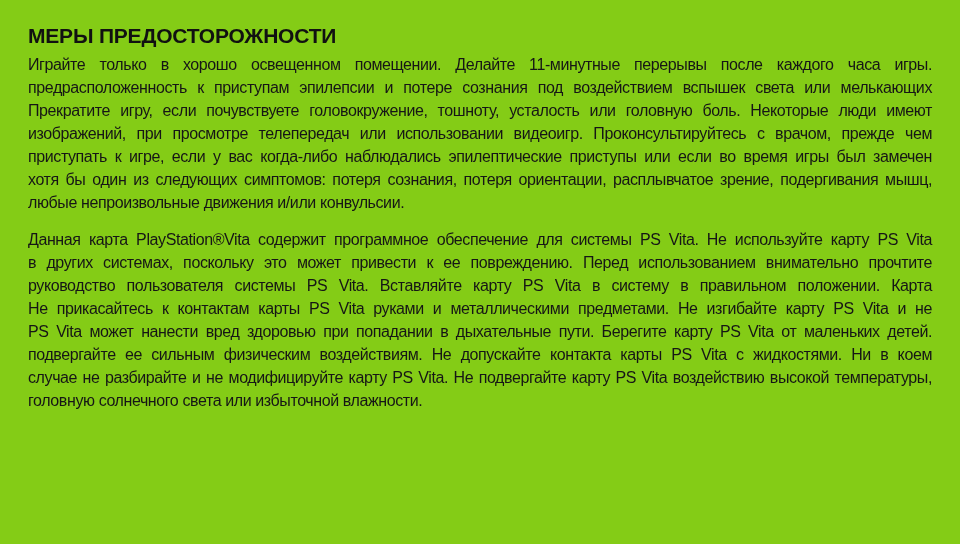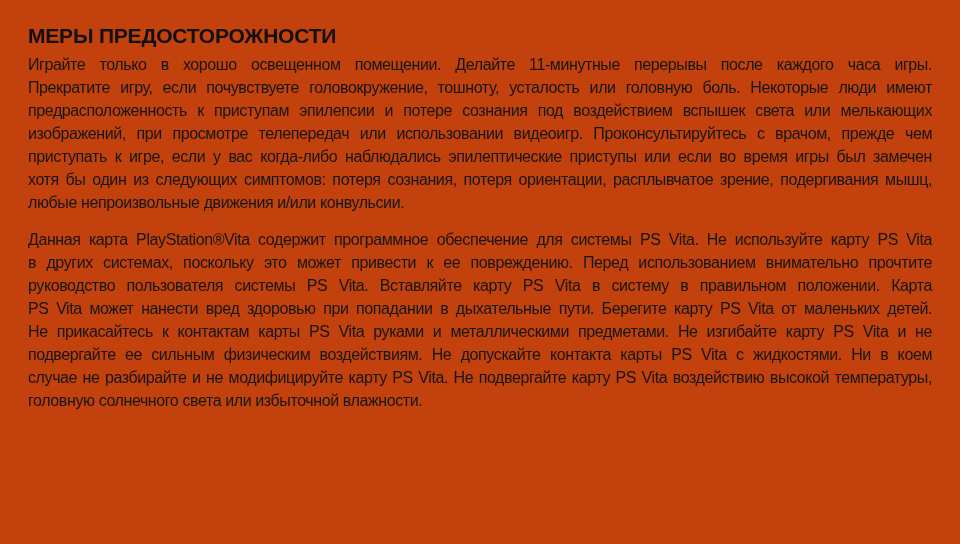--- a/index.html
+++ b/index.html
@@ -7,21 +7,21 @@
   body {
     background: #ffffff;
     color: #161616;
     font-family: "Liberation Sans", "DejaVu Sans", sans-serif;
     overflow: hidden;
   }
   .page {
     width: 960px;
     height: 544px;
     padding: 24px 28px 0 28px;
-    background: #c2410c;
+    background: #84cc16;
   }
   .section-heading {
     font-size: 21px;
     font-weight: bold;
     line-height: 24px;
     letter-spacing: -0.2px;
     color: #111111;
   }
   .para { margin-top: 5px; }
   .line {
@@ -47,36 +47,36 @@
 </style>
 </head>
 <body>
 
 <div class="page">
 
   <div class="precautions-block">
     <div class="section-heading">МЕРЫ ПРЕДОСТОРОЖНОСТИ</div>
     <div class="para">
       <div class="line">Играйте только в хорошо освещенном помещении. Делайте 11-минутные перерывы после каждого часа игры.</div>
+      <div class="line">предрасположенность к приступам эпилепсии и потере сознания под воздействием вспышек света или мелькающих</div>
       <div class="line">Прекратите игру, если почувствуете головокружение, тошноту, усталость или головную боль. Некоторые люди имеют</div>
-      <div class="line">предрасположенность к приступам эпилепсии и потере сознания под воздействием вспышек света или мелькающих</div>
       <div class="line">изображений, при просмотре телепередач или использовании видеоигр. Проконсультируйтесь с врачом, прежде чем</div>
       <div class="line">приступать к игре, если у вас когда-либо наблюдались эпилептические приступы или если во время игры был замечен</div>
       <div class="line">хотя бы один из следующих симптомов: потеря сознания, потеря ориентации, расплывчатое зрение, подергивания мышц,</div>
       <div class="line last">любые непроизвольные движения и/или конвульсии.</div>
     </div>
   </div>
 
   <div class="warnings-block">
     <div class="para">
       <div class="line">Данная карта PlayStation®Vita содержит программное обеспечение для системы PS Vita. Не используйте карту PS Vita</div>
       <div class="line">в других системах, поскольку это может привести к ее повреждению. Перед использованием внимательно прочтите</div>
       <div class="line">руководство пользователя системы PS Vita. Вставляйте карту PS Vita в систему в правильном положении. Карта</div>
+      <div class="line">Не прикасайтесь к контактам карты PS Vita руками и металлическими предметами. Не изгибайте карту PS Vita и не</div>
       <div class="line">PS Vita может нанести вред здоровью при попадании в дыхательные пути. Берегите карту PS Vita от маленьких детей.</div>
-      <div class="line">Не прикасайтесь к контактам карты PS Vita руками и металлическими предметами. Не изгибайте карту PS Vita и не</div>
       <div class="line">подвергайте ее сильным физическим воздействиям. Не допускайте контакта карты PS Vita с жидкостями. Ни в коем</div>
       <div class="line">случае не разбирайте и не модифицируйте карту PS Vita. Не подвергайте карту PS Vita воздействию высокой температуры,</div>
       <div class="line last">головную солнечного света или избыточной влажности.</div>
     </div>
   </div>
 
 
 </div>
 
 </body></html>

